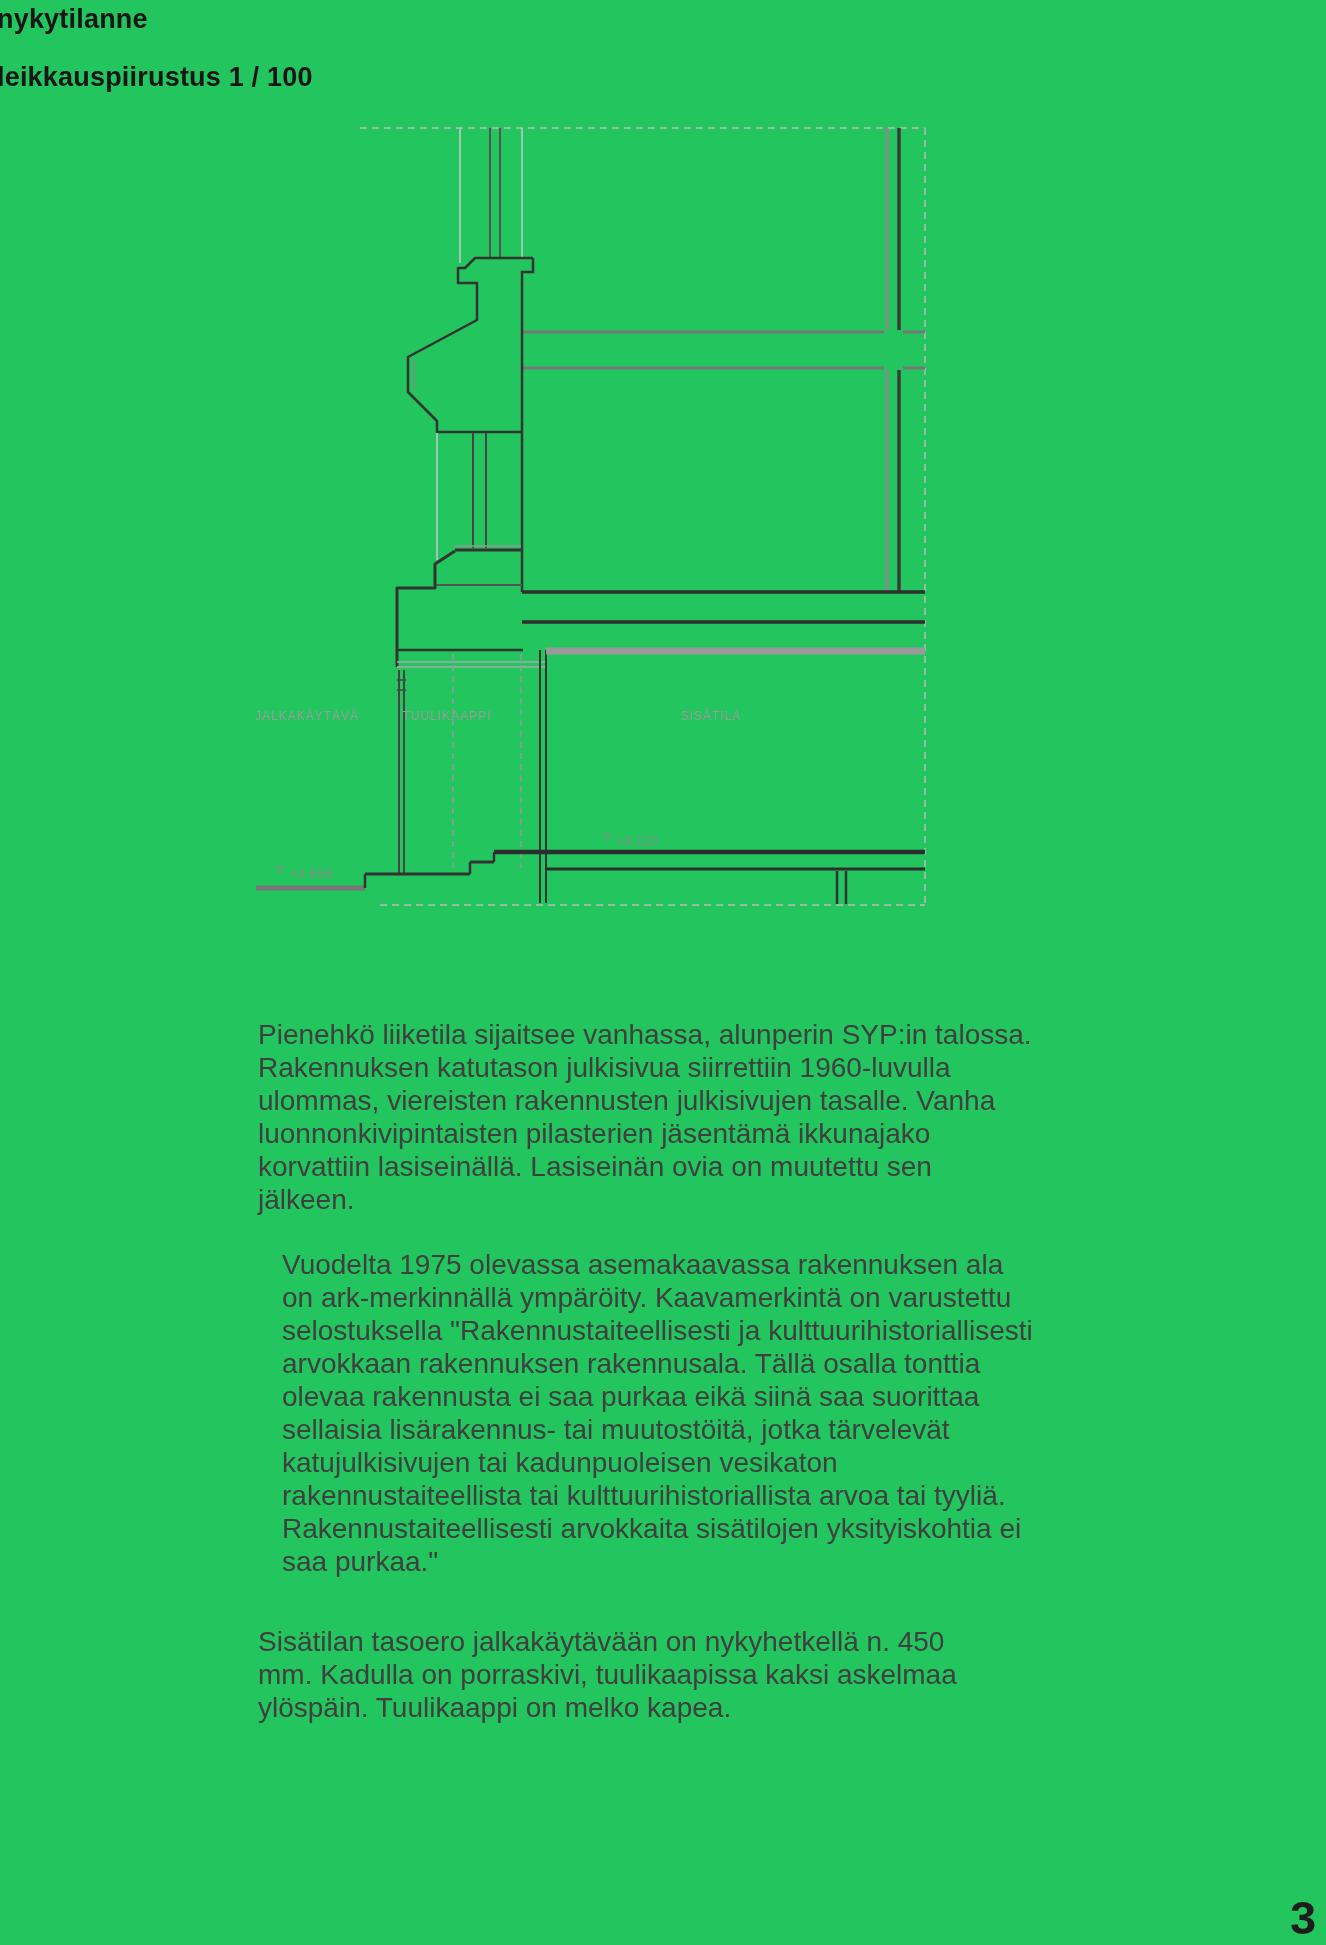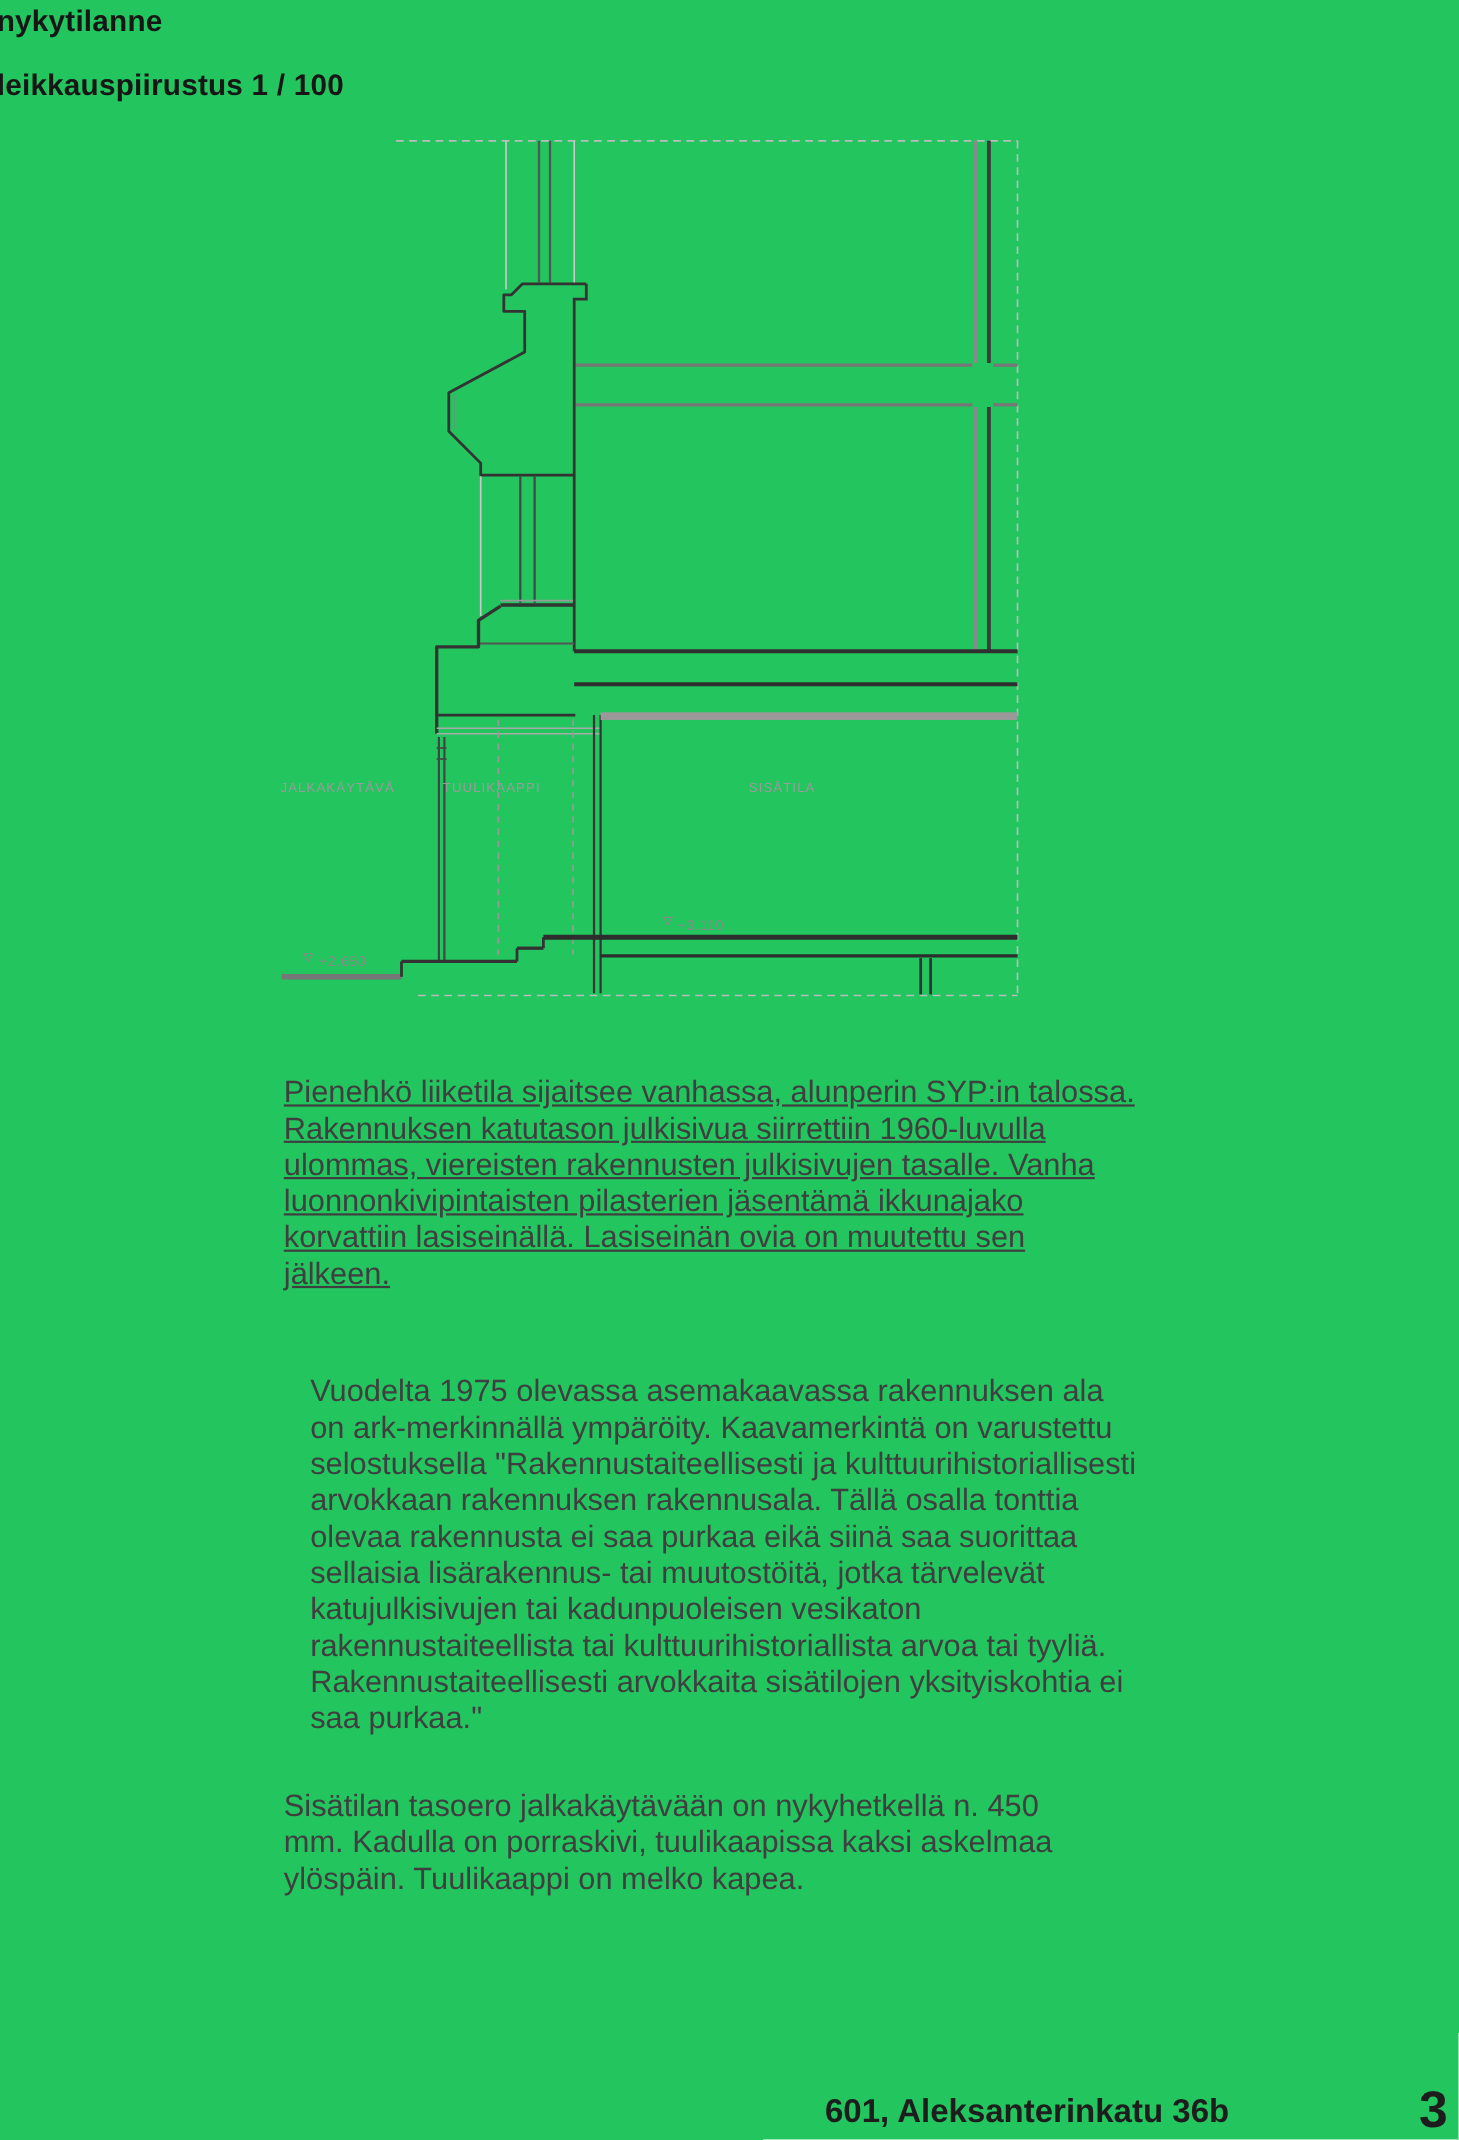--- a/index.html
+++ b/index.html
@@ -16,21 +16,21 @@
     font-size:27px;letter-spacing:0.2px;
     white-space:nowrap;
   }
   .hdr1{top:4px;}
   .hdr2{top:62px;}
   .para{
     position:absolute;left:258px;width:900px;
     font-size:28px;line-height:33px;color:#3f3f3f;
     white-space:pre-line;
   }
-  .p1{top:976px;text-decoration:underline;}
+  .p1{top:1018px;}
   .p2{top:1248px;margin-left:24px;}
   .p3{top:1625px;}
   .footer-ref{
     position:absolute;left:750px;top:1903px;
     font-weight:bold;font-size:30px;color:#1d1d1d;
     white-space:nowrap;
   }
   .footer-page{
     position:absolute;left:1290px;top:1890px;
     font-weight:bold;font-size:47px;color:#1d1d1d;
@@ -159,16 +159,15 @@
 olevaa rakennusta ei saa purkaa eikä siinä saa suorittaa
 sellaisia lisärakennus- tai muutostöitä, jotka tärvelevät
 katujulkisivujen tai kadunpuoleisen vesikaton
 rakennustaiteellista tai kulttuurihistoriallista arvoa tai tyyliä.
 Rakennustaiteellisesti arvokkaita sisätilojen yksityiskohtia ei
 saa purkaa."</div>
   <div class="para p3">Sisätilan tasoero jalkakäytävään on nykyhetkellä n. 450
 mm.  Kadulla on porraskivi,  tuulikaapissa kaksi askelmaa
 ylöspäin. Tuulikaappi on melko kapea.</div>
 
-  <div class="footer-ref">601, Aleksanterinkatu 36b</div>
   <div class="footer-page">3</div>
 
 </div>
 
 </body></html>

